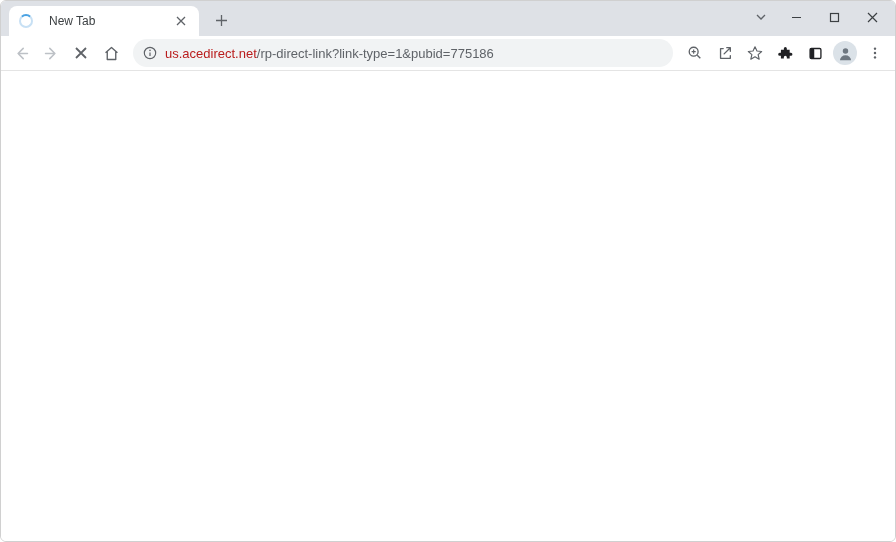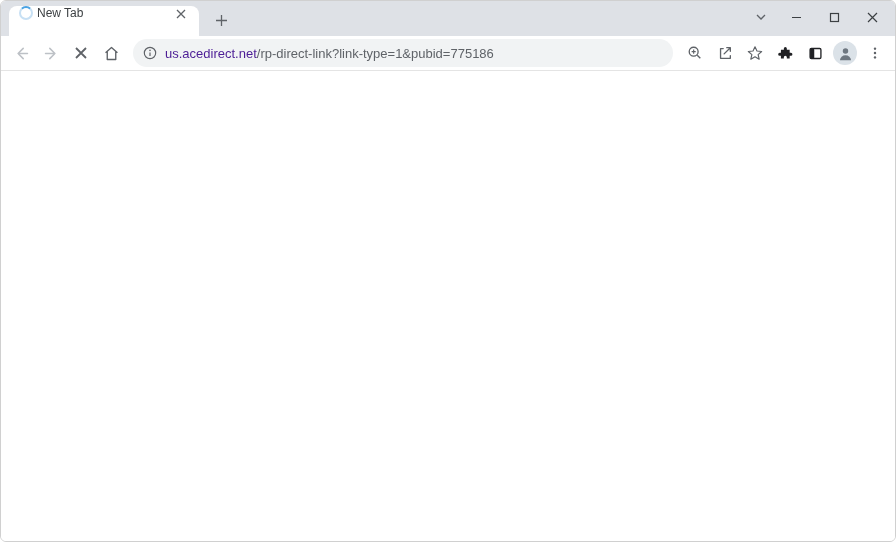--- a/index.html
+++ b/index.html
@@ -26,25 +26,25 @@
     padding-left: 8px;
     height: 100%;
   }
   .tab {
     background: #fff;
     height: 30px;
     width: 190px;
     border-top-left-radius: 8px;
     border-top-right-radius: 8px;
     display: flex;
-    align-items: flex-start;
+    align-items: center;
     padding: 0 10px;
     margin-top: 5px;
     position: relative;
-    gap: 4px;
+    gap: 16px;
   }
   .spinner {
     width: 14px;
     height: 14px;
     border: 2px solid #c7e0f4;
     border-top: 2px solid #4ba3e3;
     border-radius: 50%;
     flex-shrink: 0;
   }
   .tab-title {
@@ -133,21 +133,21 @@
     gap: 8px;
   }
   .omnibox-icon { color: #5f6368; display: flex; align-items: center; }
   .url {
     flex: 1;
     font-size: 13px;
     color: #5f6368;
     white-space: nowrap;
     overflow: hidden;
   }
-  .url .domain { color: #4c1d95; }
+  .url .domain { color: #b91c1c; }
   .toolbar-right {
     display: flex;
     align-items: center;
     gap: 2px;
   }
   .action-btn {
     width: 28px;
     height: 28px;
     display: flex;
     align-items: center;

